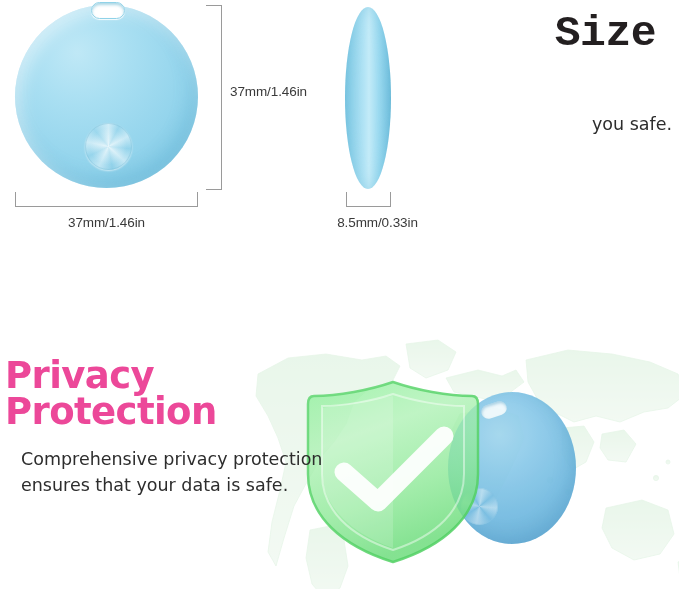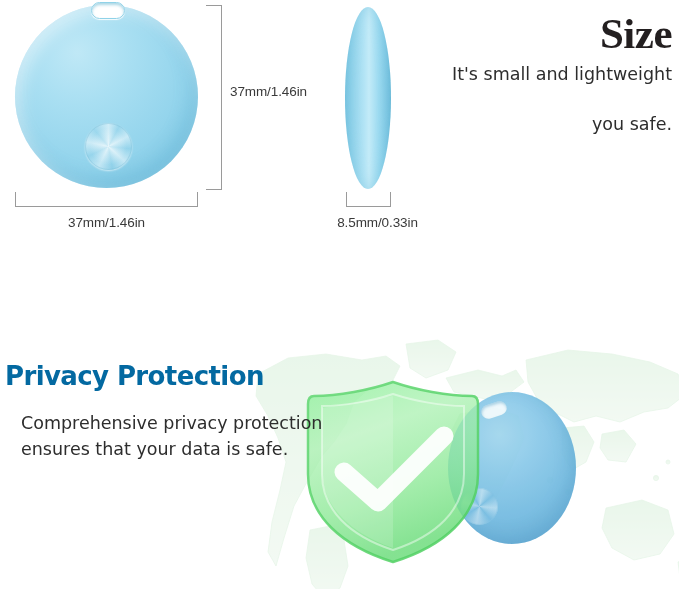--- a/index.html
+++ b/index.html
@@ -115,27 +115,27 @@
   .dim-width-side { left: 327px; top: 215px; width: 101px; text-align: center; }
 
   
   .size-copy {
     position: absolute;
     right: 7px; top: 10px;
     width: 360px;
     text-align: right;
   }
   .size-title {
-    font-family: Liberation Serif, serif;
+    font-family: Liberation Mono, monospace;
     font-weight: bold;
     font-size: 43px;
     line-height: 48px;
     color: #231f20;
     letter-spacing: -0.5px;
-    margin: 0 0 4px 0;
+    margin: 0 16px 4px 0;
   }
   .size-desc {
     font-family: "DejaVu Sans", sans-serif;
     font-size: 17.5px;
     line-height: 25px;
     color: #2d2d2d;
     margin: 0;
   }
 
   
@@ -146,23 +146,23 @@
     left: 250px; top: 30px;
     width: 440px; height: 270px;
     opacity: .30;
     pointer-events: none;
   }
 
   .privacy-copy { position: absolute; left: 5px; top: 58px; width: 340px; }
   .privacy-title {
     font-family: "DejaVu Sans", sans-serif;
     font-weight: bold;
-    font-size: 26px;
+    font-size: 37px;
     line-height: 36px;
-    color: #0369a1;
+    color: #ec4899;
     letter-spacing: -0.6px;
     margin: 0 0 8px 0;
   }
   .privacy-desc {
     font-family: "DejaVu Sans", sans-serif;
     font-size: 17.5px;
     line-height: 26px;
     color: #2d2d2d;
     margin: 16px;
   }
@@ -246,21 +246,21 @@
     <div class="bracket bracket-width-side">
       <div class="bar h"></div>
         <div class="bar t1"></div>
         <div class="bar t2"></div>
     </div>
     <div class="dim-label dim-width-side">8.5mm/0.33in</div>
 
     <div class="size-copy">
       <h1 class="size-title">Size</h1>
       <p class="size-desc">
-        <span>It's small and lightweight</span><br>
+        <br>
         <br>
         <span>you safe.</span>
       </p>
     </div>
   </div>
 
   <div class="privacy-section">
 
     <svg class="world-map" viewBox="0 0 440 270">
       <defs>

